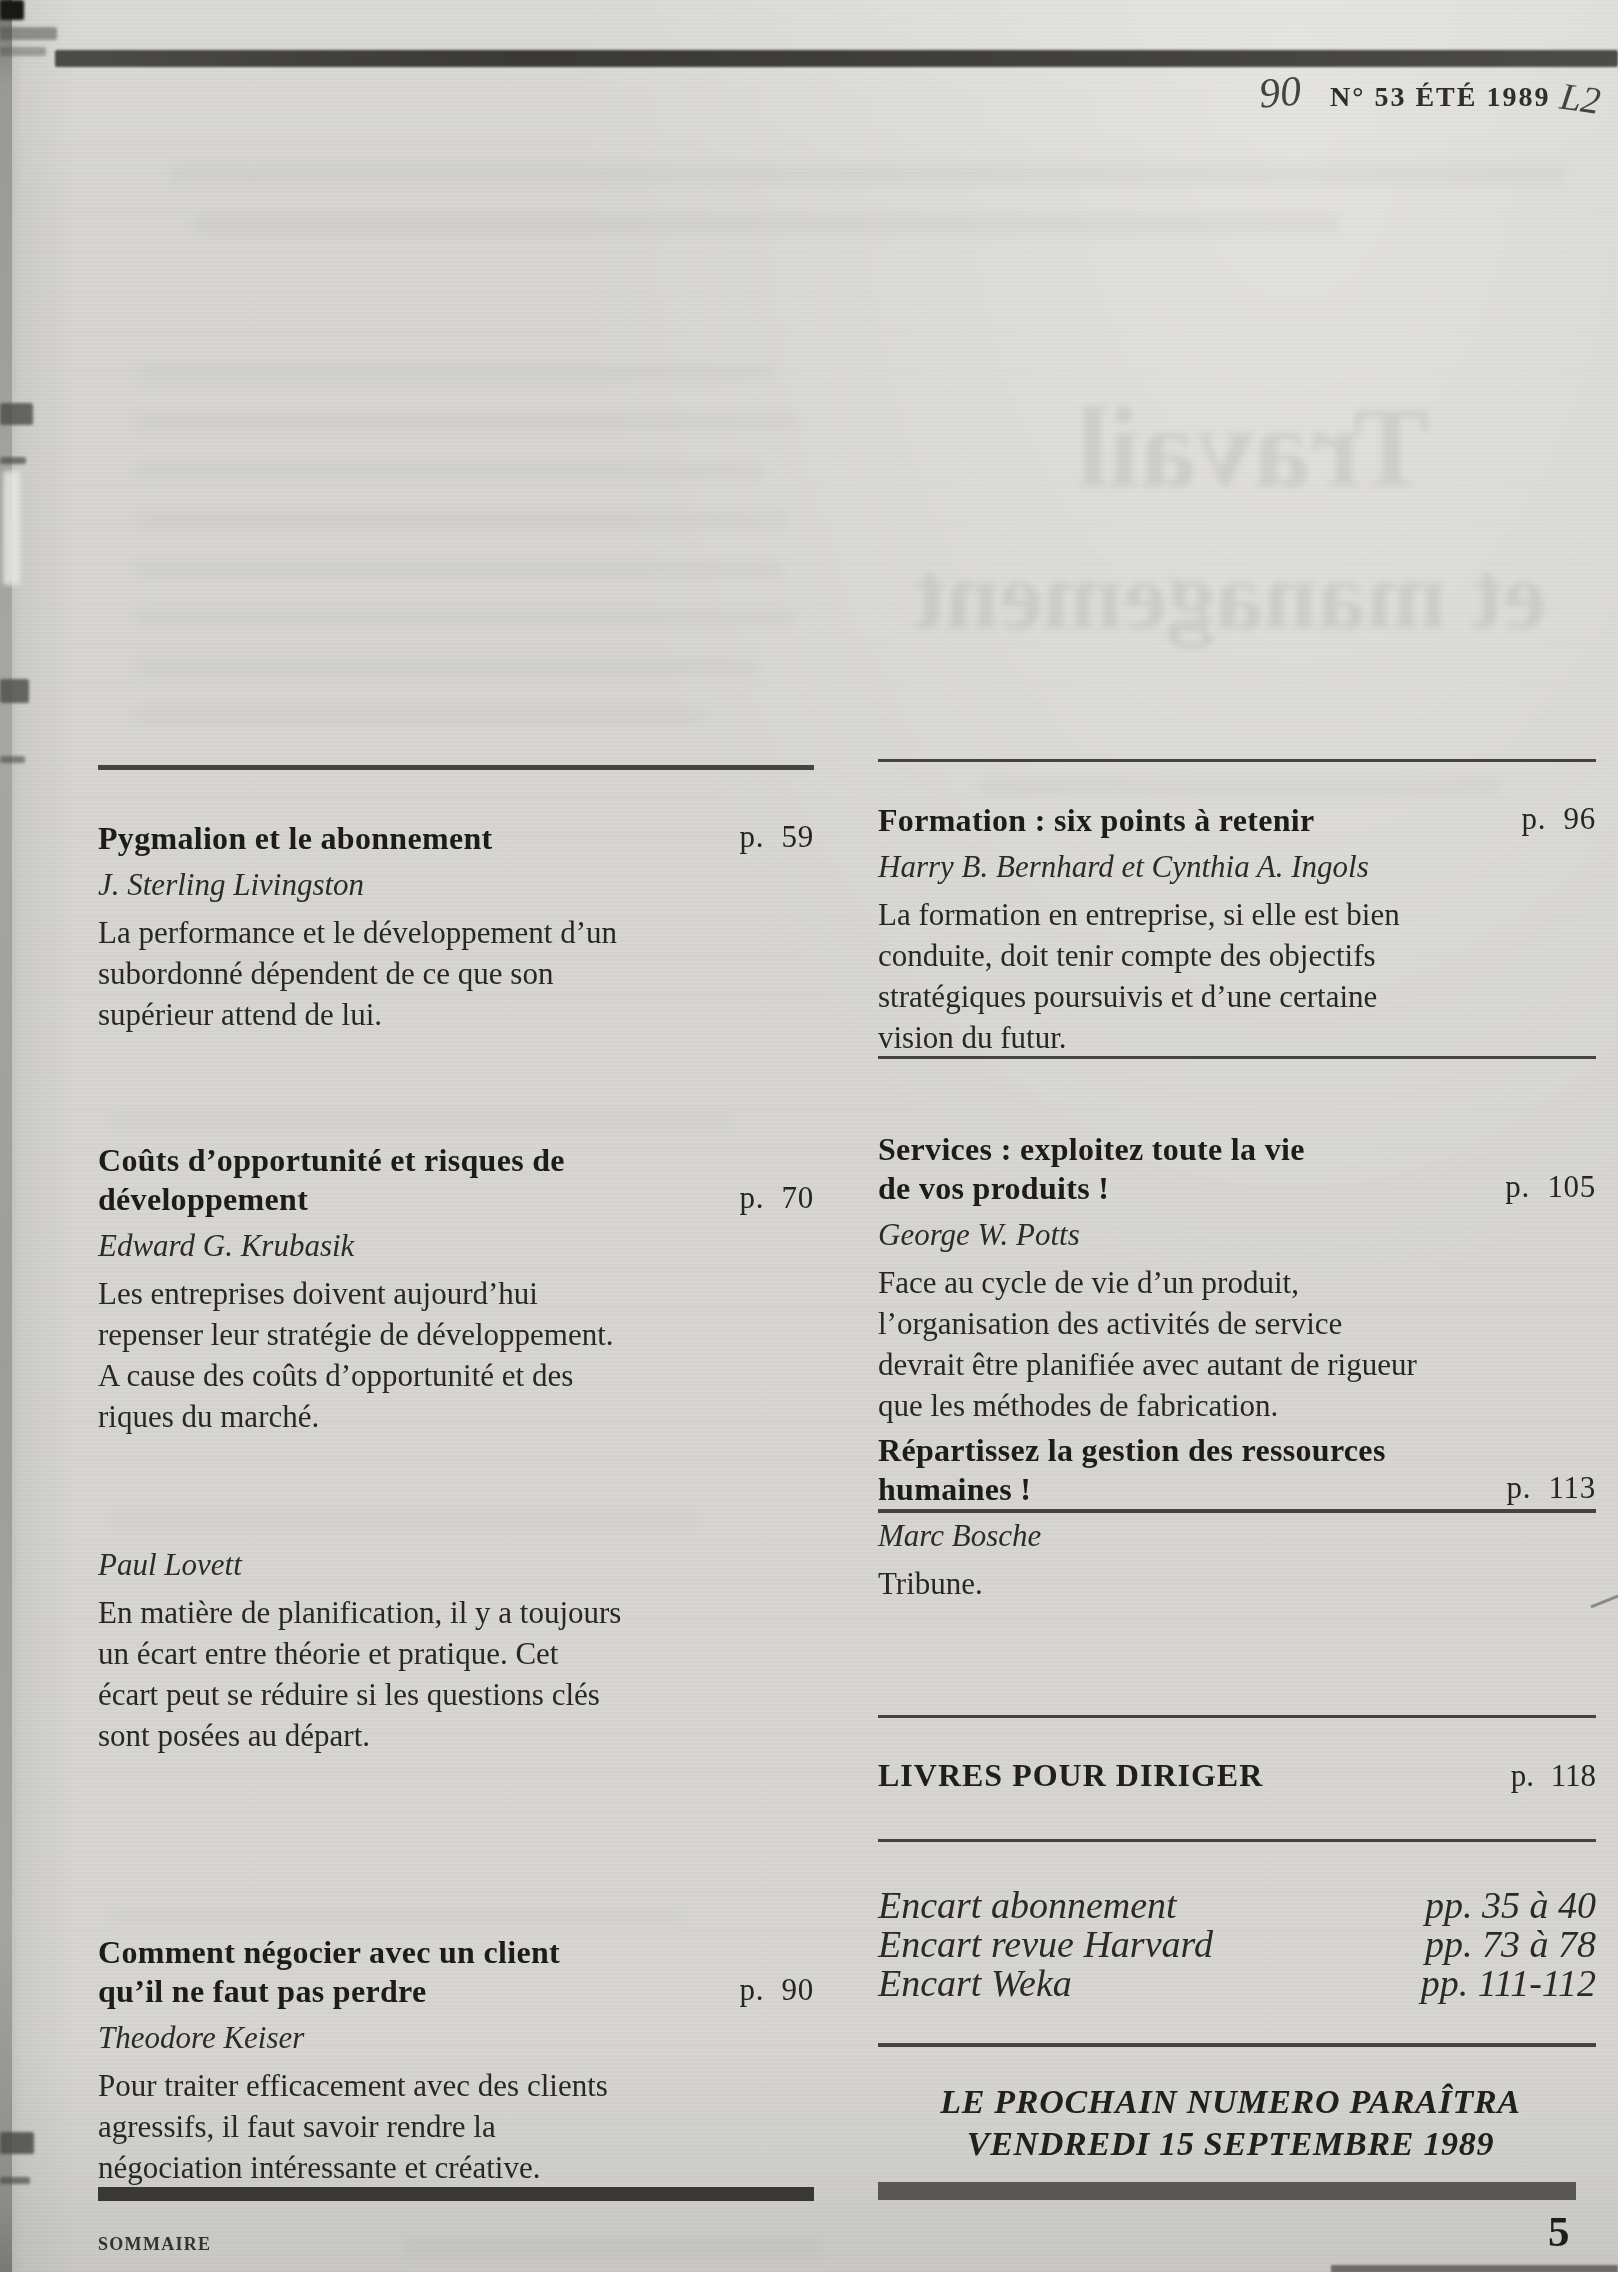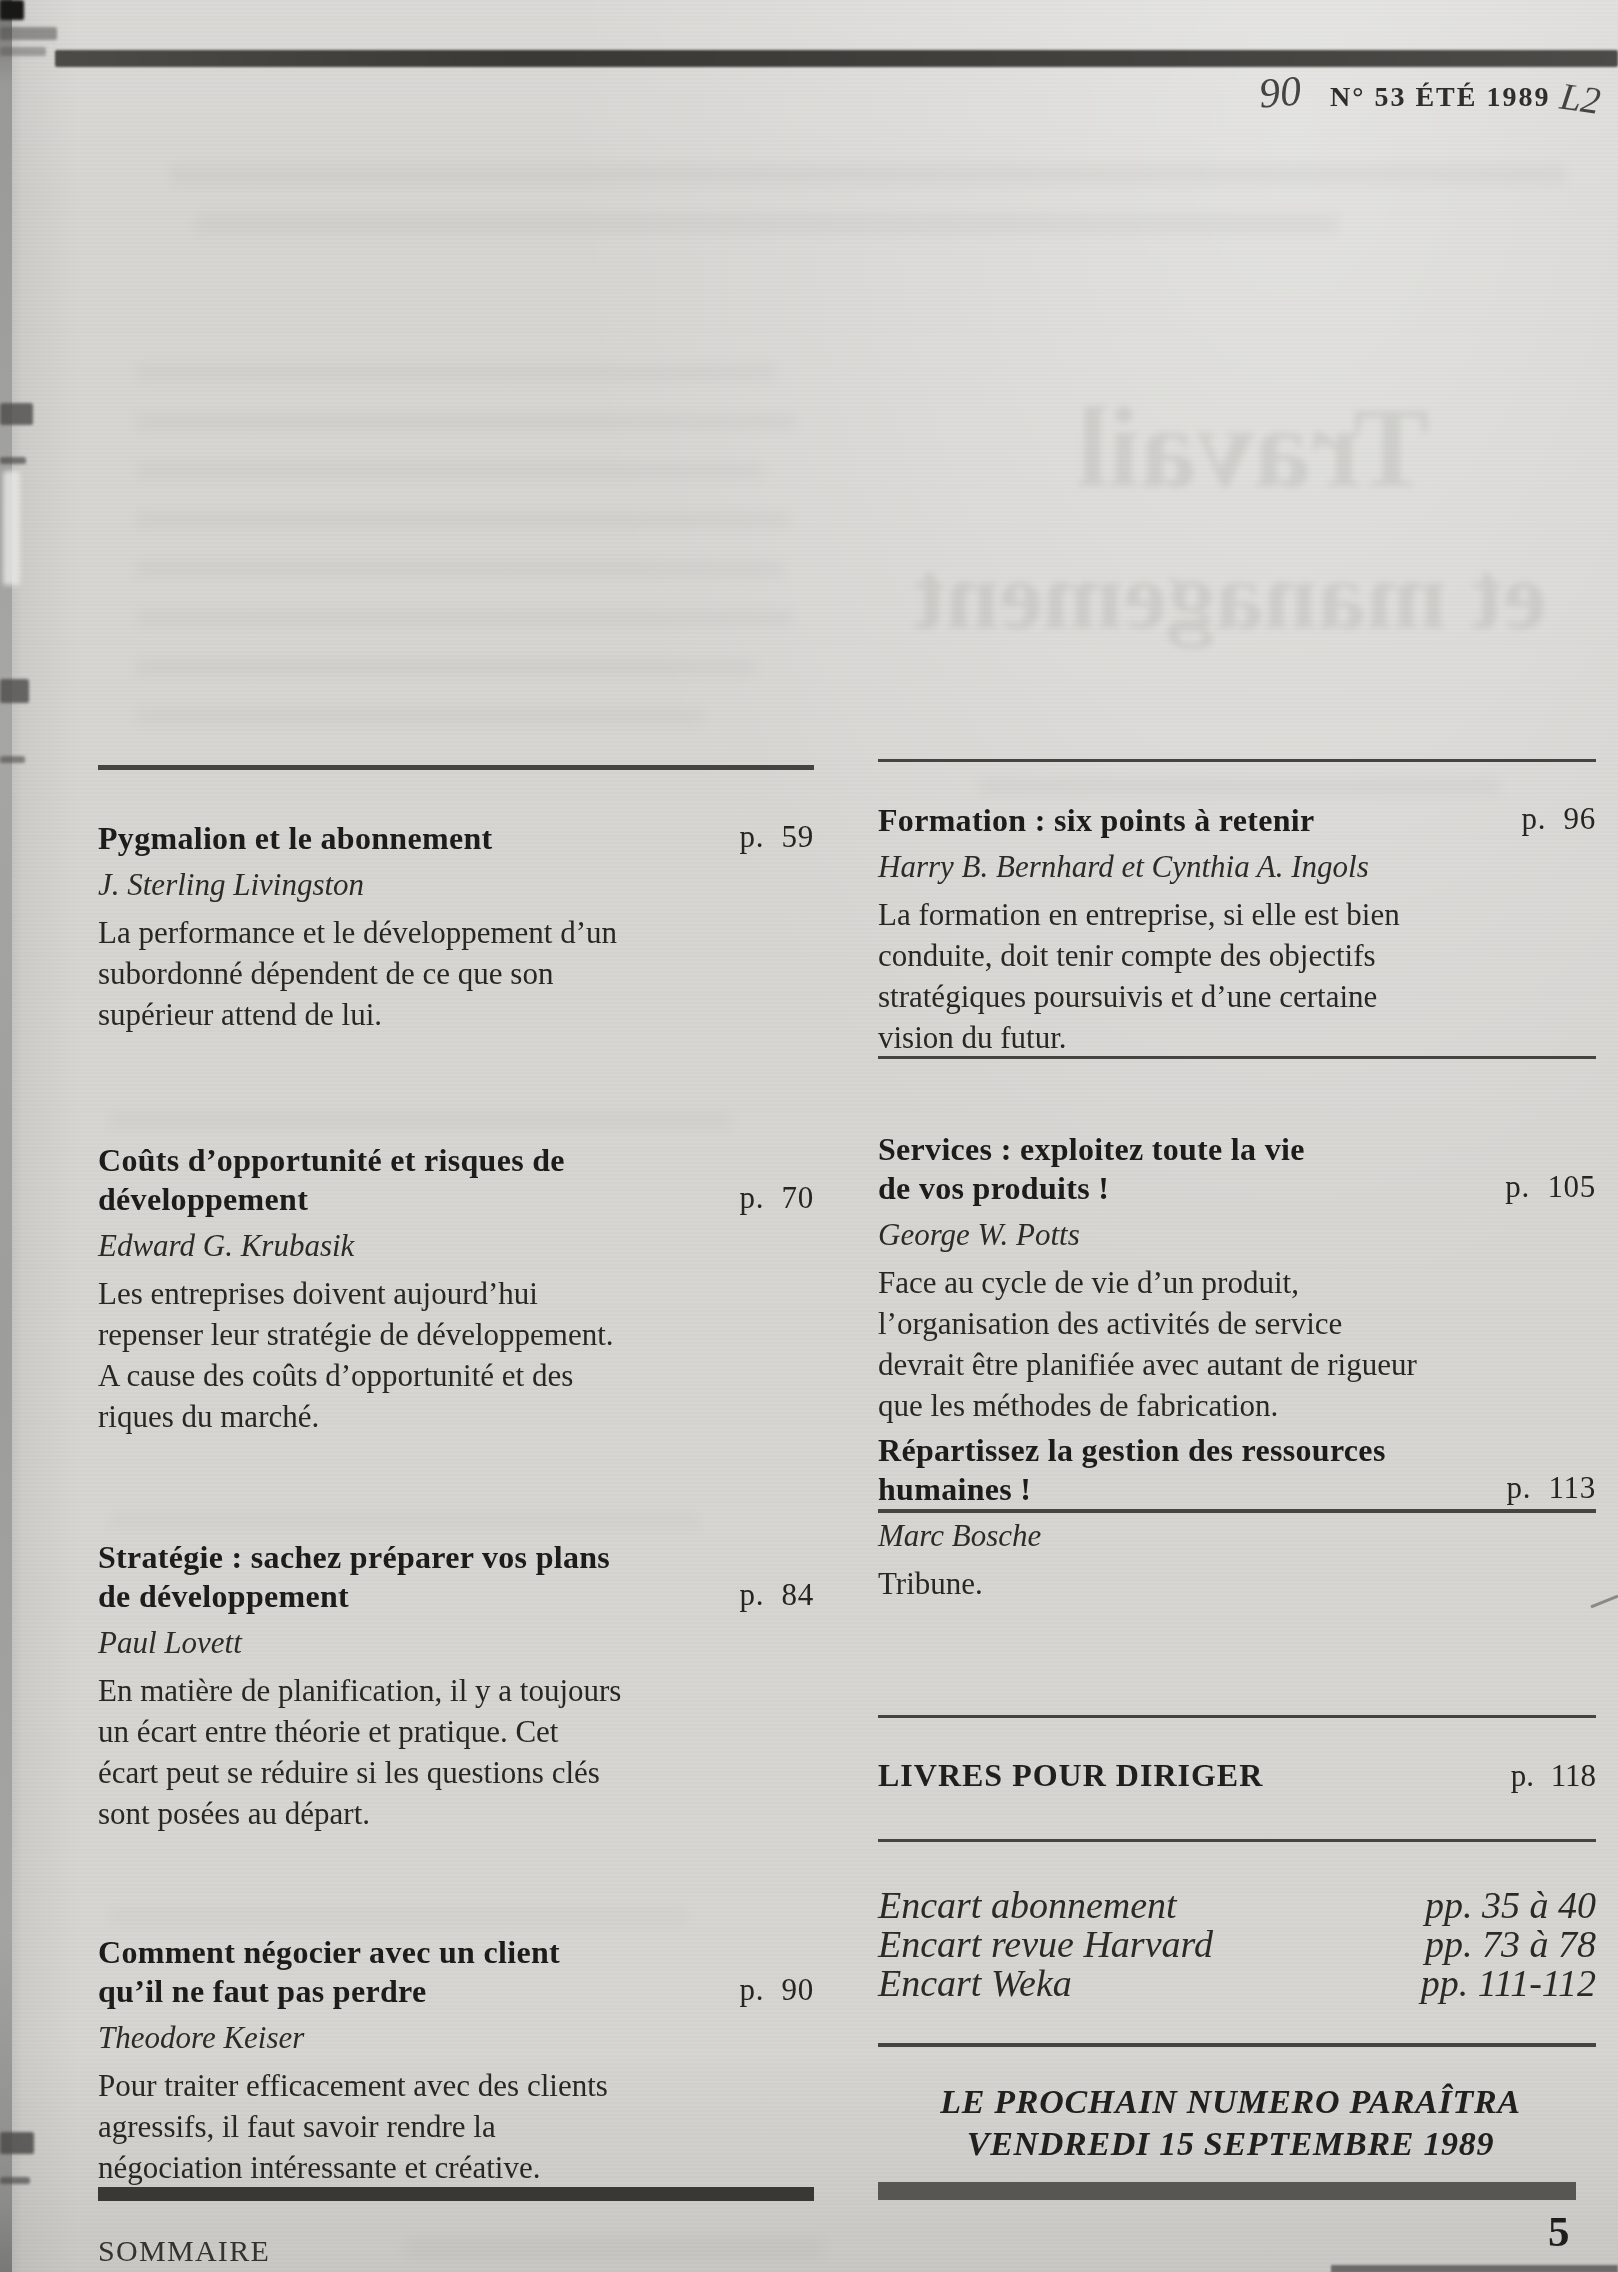--- a/index.html
+++ b/index.html
@@ -61,21 +61,21 @@
   .inserts { position:absolute; left:878px; top:1883px; width:718px; }
   .insert-row {
     display:flex; justify-content:space-between; align-items:baseline;
     height:39px; font-style:italic; font-size:38px; color:#2b2a27;
   }
   .announcement {
     position:absolute; left:878px; top:2081px; width:705px; text-align:center;
     font-weight:bold; font-size:34px; line-height:42px; white-space:pre-line;
     letter-spacing:0.7px; color:#21201e;font-style:italic;
   }
-  .sommaire { position:absolute; left:98px; top:2234px; font-weight:normal; font-size:30px; letter-spacing:1.3px; color:#343330; }
+  .sommaire { position:absolute; left:98px; top:2234px; font-weight:bold; font-size:18px; letter-spacing:1.3px; color:#343330; }
   .pageno { position:absolute; left:1548px; top:2207px; font-weight:bold; font-size:43px; color:#1e1d1b; }
   .pen-tick { position:absolute; left:1590px; top:1600px; width:29px; height:3.3px; background:#6a6a68; transform:rotate(-22deg); opacity:0.7; filter:blur(0.5px); }
   .bottom-smear { position:absolute; left:1331px; top:2265px; width:287px; height:7.8px; background:#5c5b59; filter:blur(1.3px); opacity:0.85; }
 </style>
 </head>
 <body>
 
 <div class="page">
 
   <div class="spine"></div>
@@ -138,22 +138,20 @@
     <div class="a-title"><span>Coûts d’opportunité et risques de
 développement</span><span class="a-page">p. 70</span></div>
     <div class="a-author">Edward G. Krubasik</div>
     <div class="a-summary">Les entreprises doivent aujourd’hui
 repenser leur stratégie de développement.
 A cause des coûts d’opportunité et des
 riques du marché.</div>
   </div>
 
   <div class="article col-l" style="top:1538px;">
-    <div class="a-title"><span>Stratégie : sachez préparer vos plans
-de développement</span><span class="a-page">p. 84</span></div>
     <div class="a-author">Paul Lovett</div>
     <div class="a-summary">En matière de planification, il y a toujours
 un écart entre théorie et pratique. Cet
 écart peut se réduire si les questions clés
 sont posées au départ.</div>
   </div>
 
   <div class="article col-l" style="top:1933px;">
     <div class="a-title"><span>Comment négocier avec un client
 qu’il ne faut pas perdre</span><span class="a-page">p. 90</span></div>

